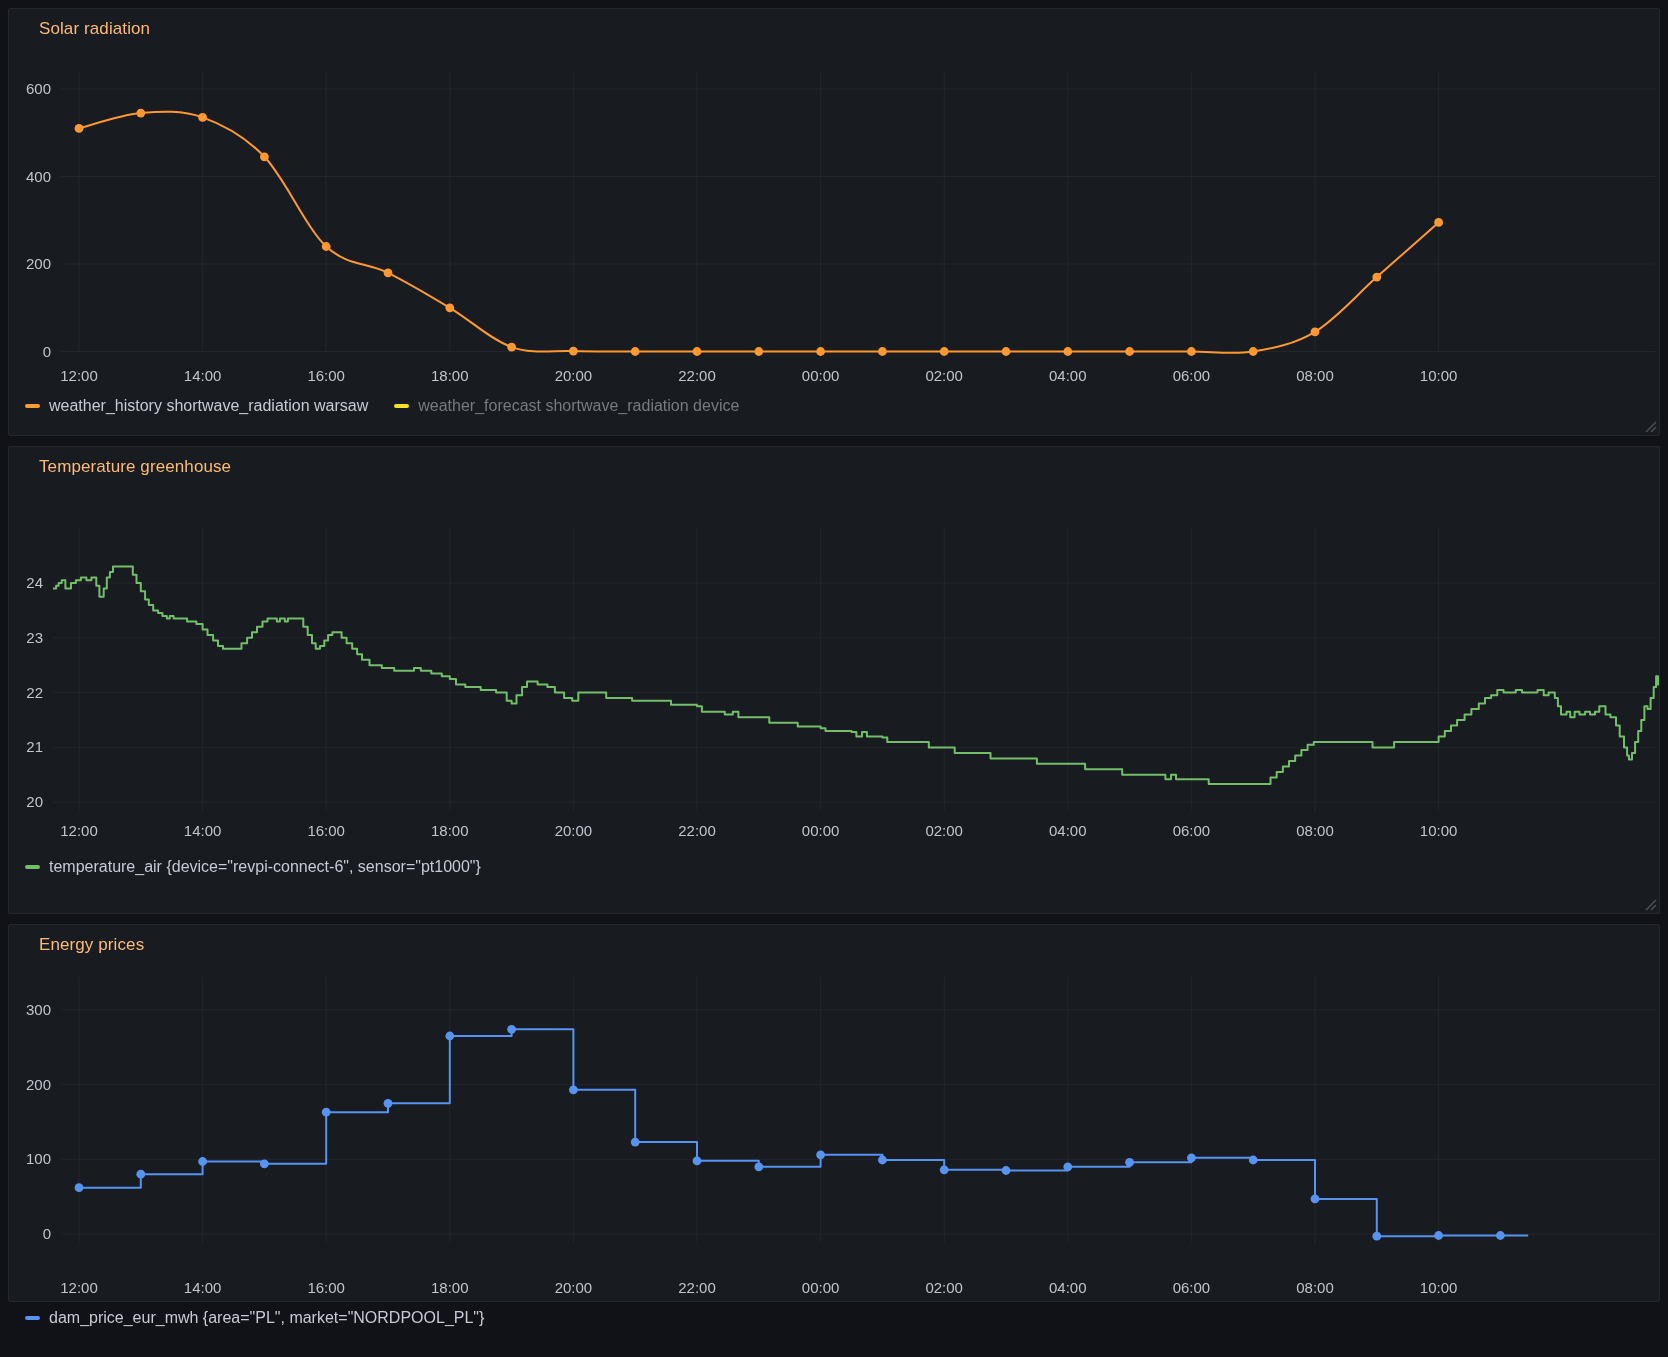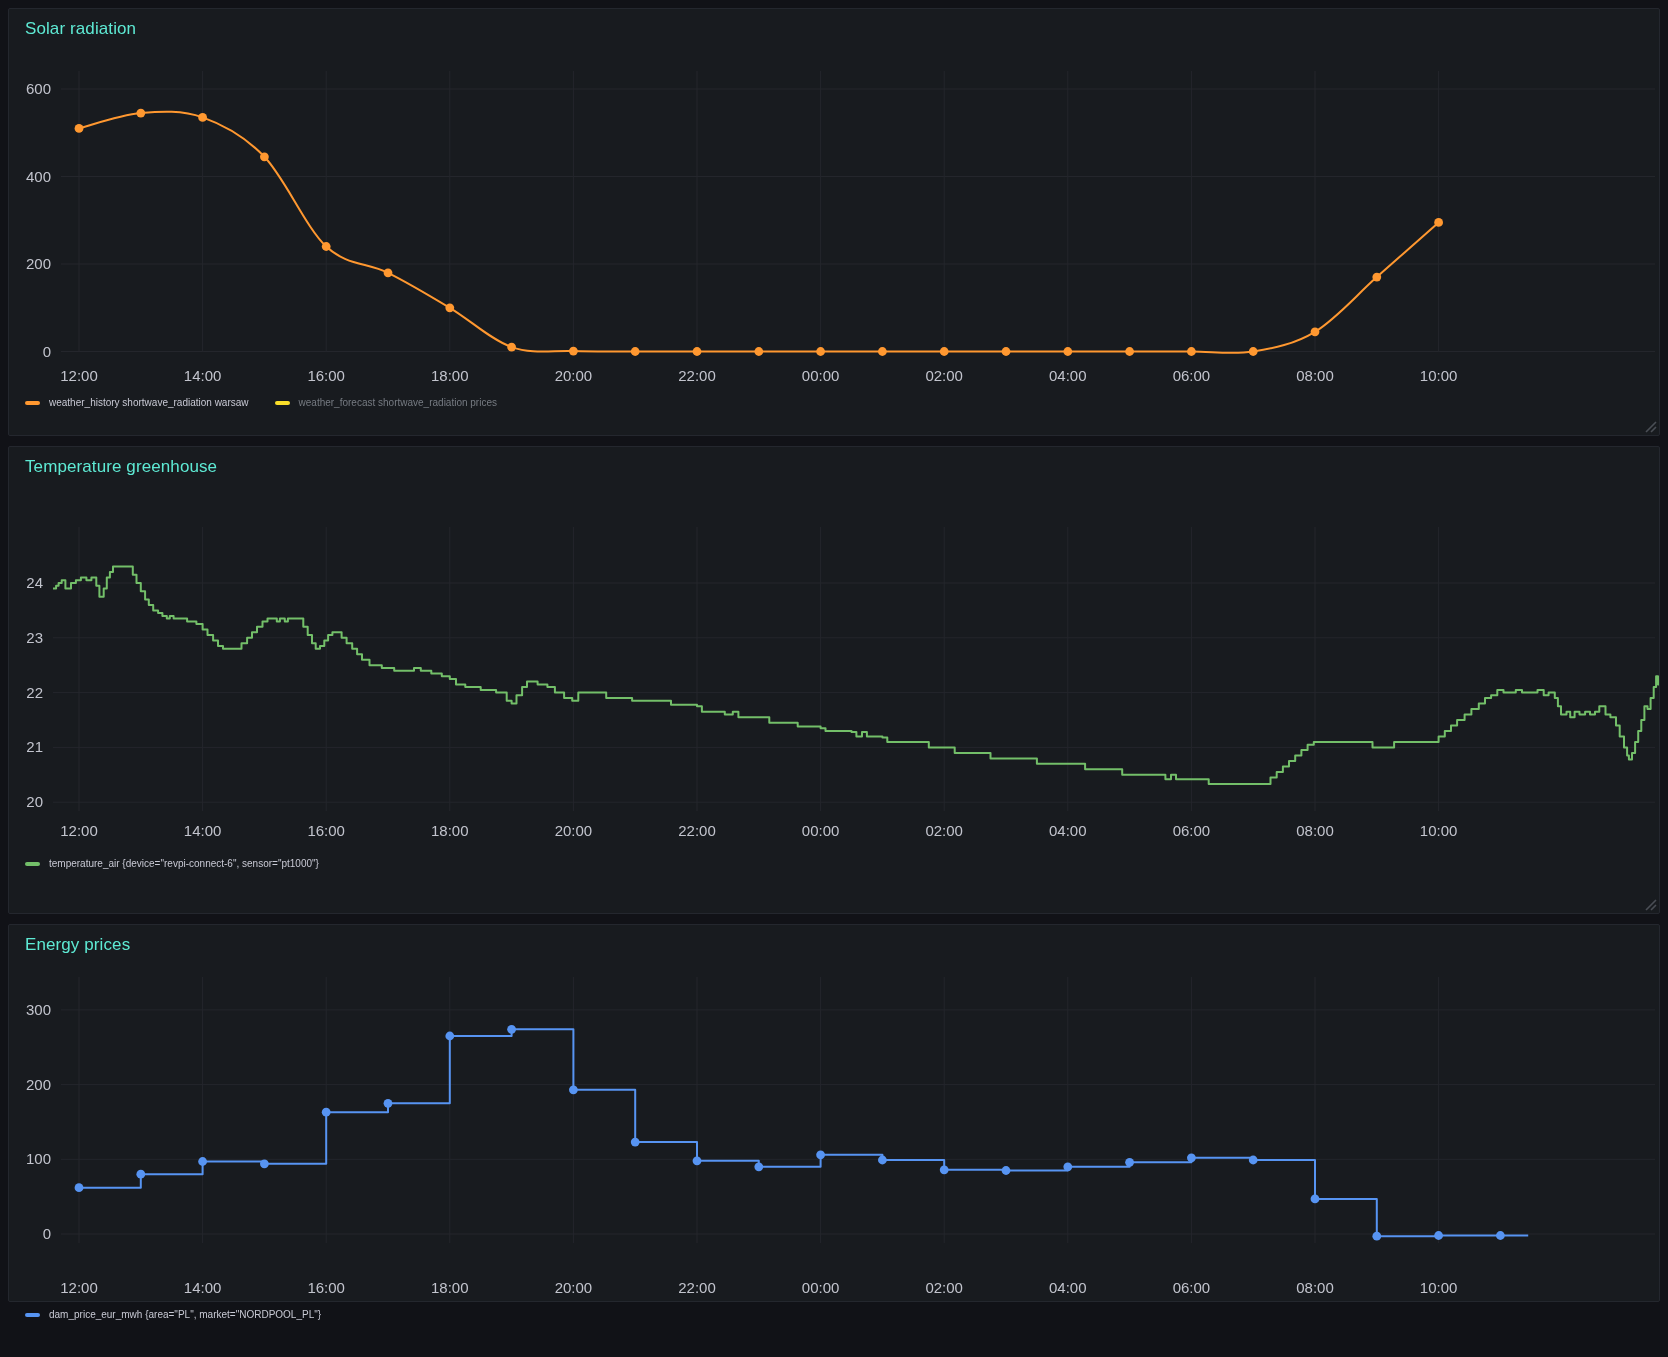--- a/index.html
+++ b/index.html
@@ -1,24 +1,24 @@
 <!DOCTYPE html>
 <html><head>
 <meta charset="utf-8">
 <style>
   html,body{margin:0;padding:0;background:#111217;}
   body{font-family:"Liberation Sans",sans-serif;}
   #stage{position:relative;width:1668px;height:1357px;background:#111217;overflow:hidden;}
   .panel{position:absolute;left:8px;width:1652px;background:#181b1f;border:1px solid #24272e;border-radius:2px;box-sizing:border-box;}
-  .panel-title{position:absolute;left:16px;top:10px;font-size:17px;font-weight:500;color:#5eead4;letter-spacing:.1px;}
+  .panel-title{position:absolute;left:30px;top:10px;font-size:17px;font-weight:500;color:#fdba74;letter-spacing:.1px;}
   .chart-svg{position:absolute;left:0;top:0;}
   .legend{position:absolute;left:16px;display:flex;gap:26px;align-items:center;}
   .legend-item{display:flex;align-items:center;gap:9px;cursor:pointer;}
   .legend-dash{width:15px;height:4px;border-radius:2px;flex:0 0 auto;}
-  .legend-label{font-size:10px;color:#c8c9d4;white-space:nowrap;}
+  .legend-label{font-size:16px;color:#c8c9d4;white-space:nowrap;}
   .legend-item.disabled .legend-label{color:#767b82;}
   .resize-handle{position:absolute;right:2px;bottom:2px;width:12px;height:12px;cursor:nwse-resize;}
   text{font-family:"Liberation Sans",sans-serif;}
 </style>
 </head>
 <body>
 
 <div id="stage">
   <div class="panel" id="panel-0" style="top:8px;height:428px;">
     <div class="panel-title">Solar radiation</div>
@@ -80,21 +80,21 @@
         <circle cx="1367.8" cy="268.1" r="4.4" fill="#FF9830"></circle>
         <circle cx="1429.6" cy="213.4" r="4.4" fill="#FF9830"></circle>
       </svg>
     <div class="legend" id="legend-0" style="top:388px;">
         <div class="legend-item">
           <span class="legend-dash" style="background: rgb(255, 152, 48);"></span>
           <span class="legend-label">weather_history shortwave_radiation warsaw</span>
         </div>
         <div class="legend-item disabled">
           <span class="legend-dash" style="background: rgb(250, 222, 42);"></span>
-          <span class="legend-label">weather_forecast shortwave_radiation prices</span>
+          <span class="legend-label">weather_forecast shortwave_radiation device</span>
         </div>
       </div>
     <svg class="resize-handle" width="12" height="12">
       <path d="M1 11 L11 1 M6 11 L11 6" stroke="#4a4e55" stroke-width="1.6" fill="none"></path>
     </svg>
   </div>
 
   <div class="panel" id="panel-1" style="top:446px;height:468px;">
     <div class="panel-title">Temperature greenhouse</div>
     <svg class="chart-svg" id="svg-1" width="1650" height="466">

